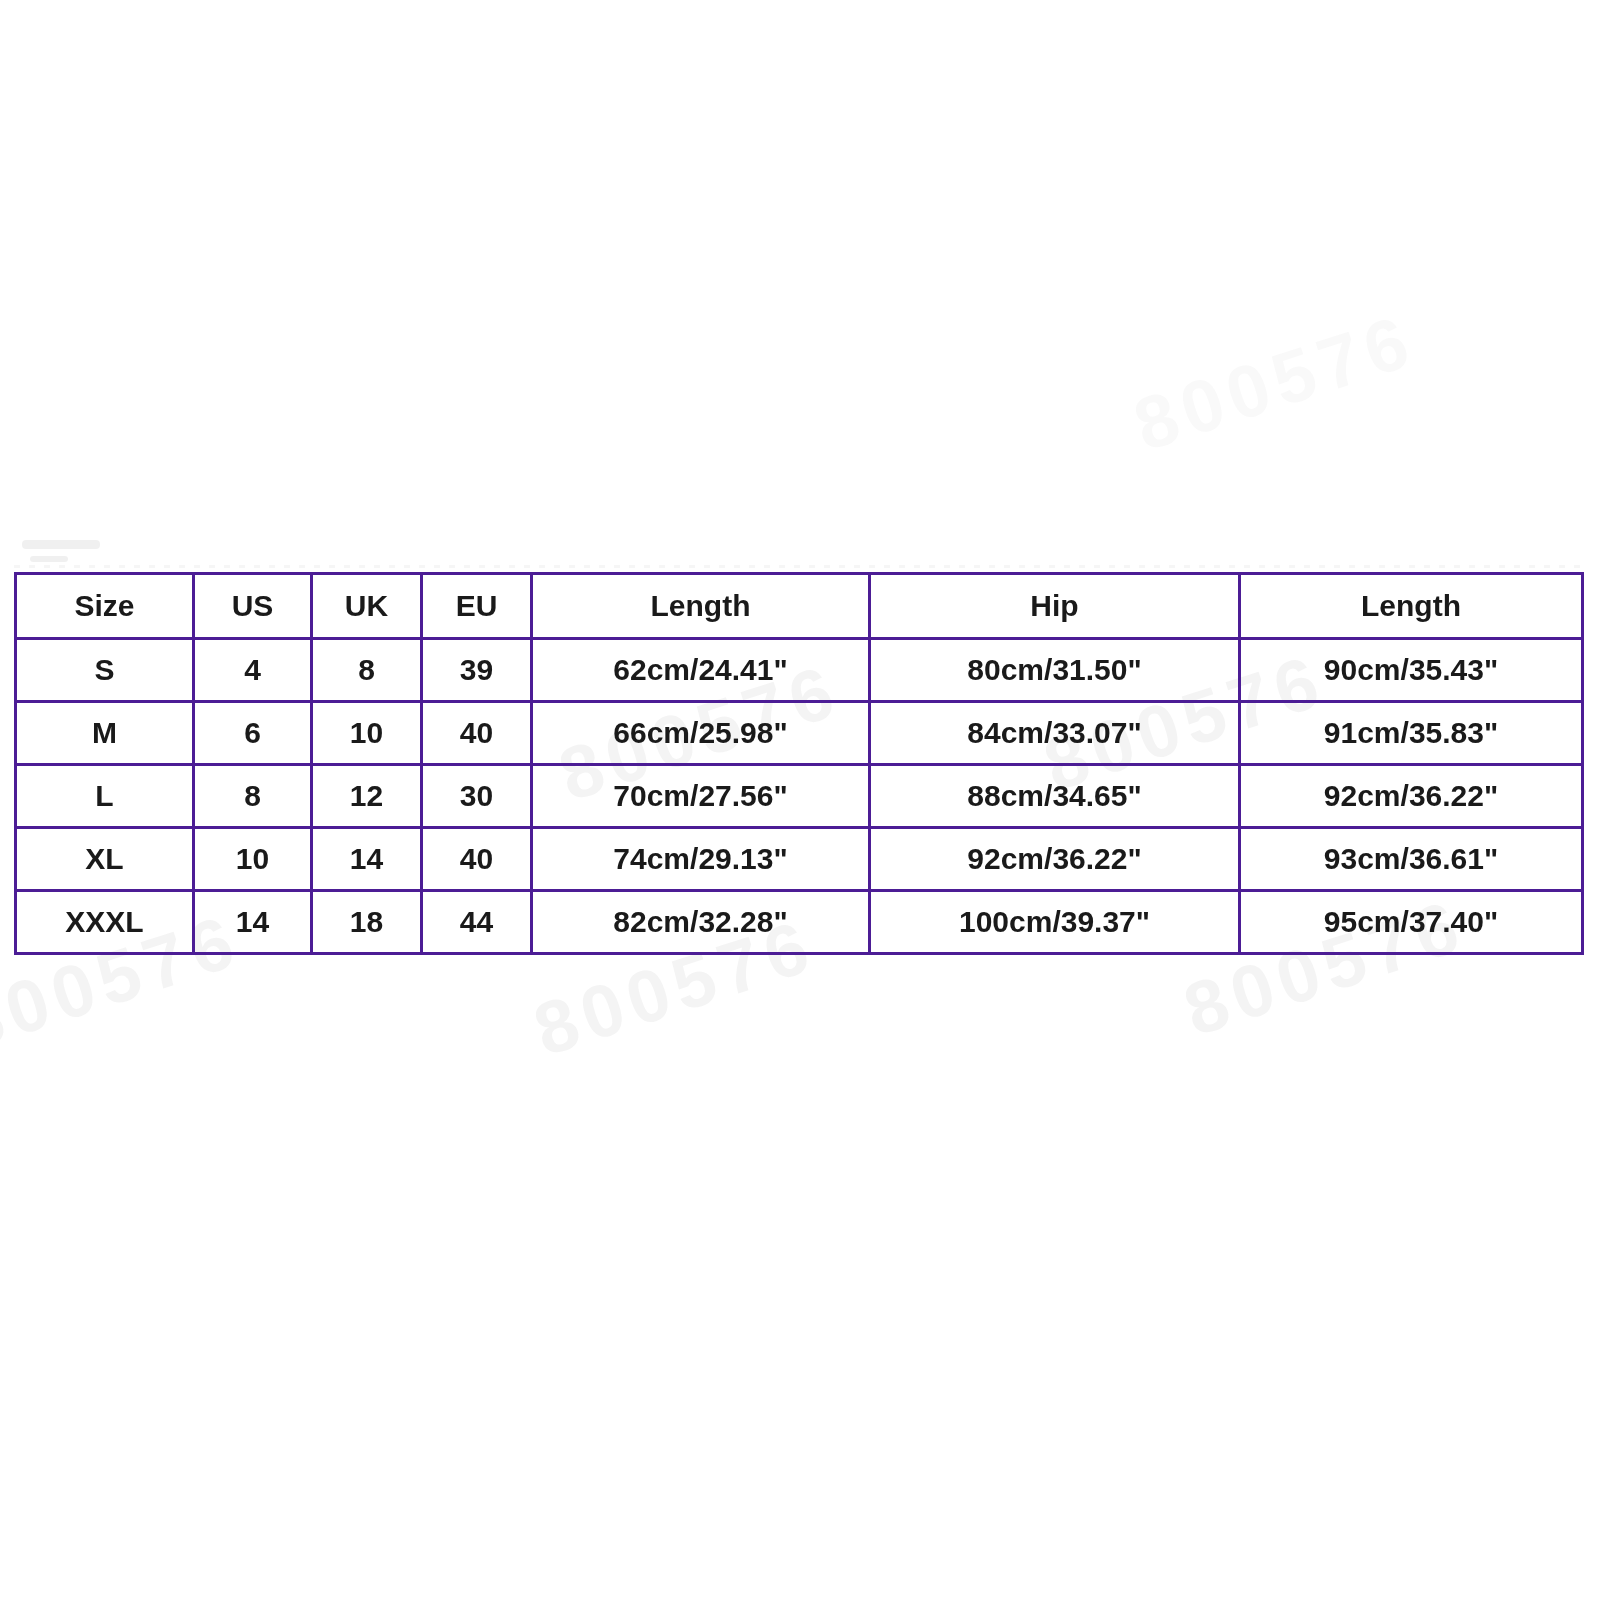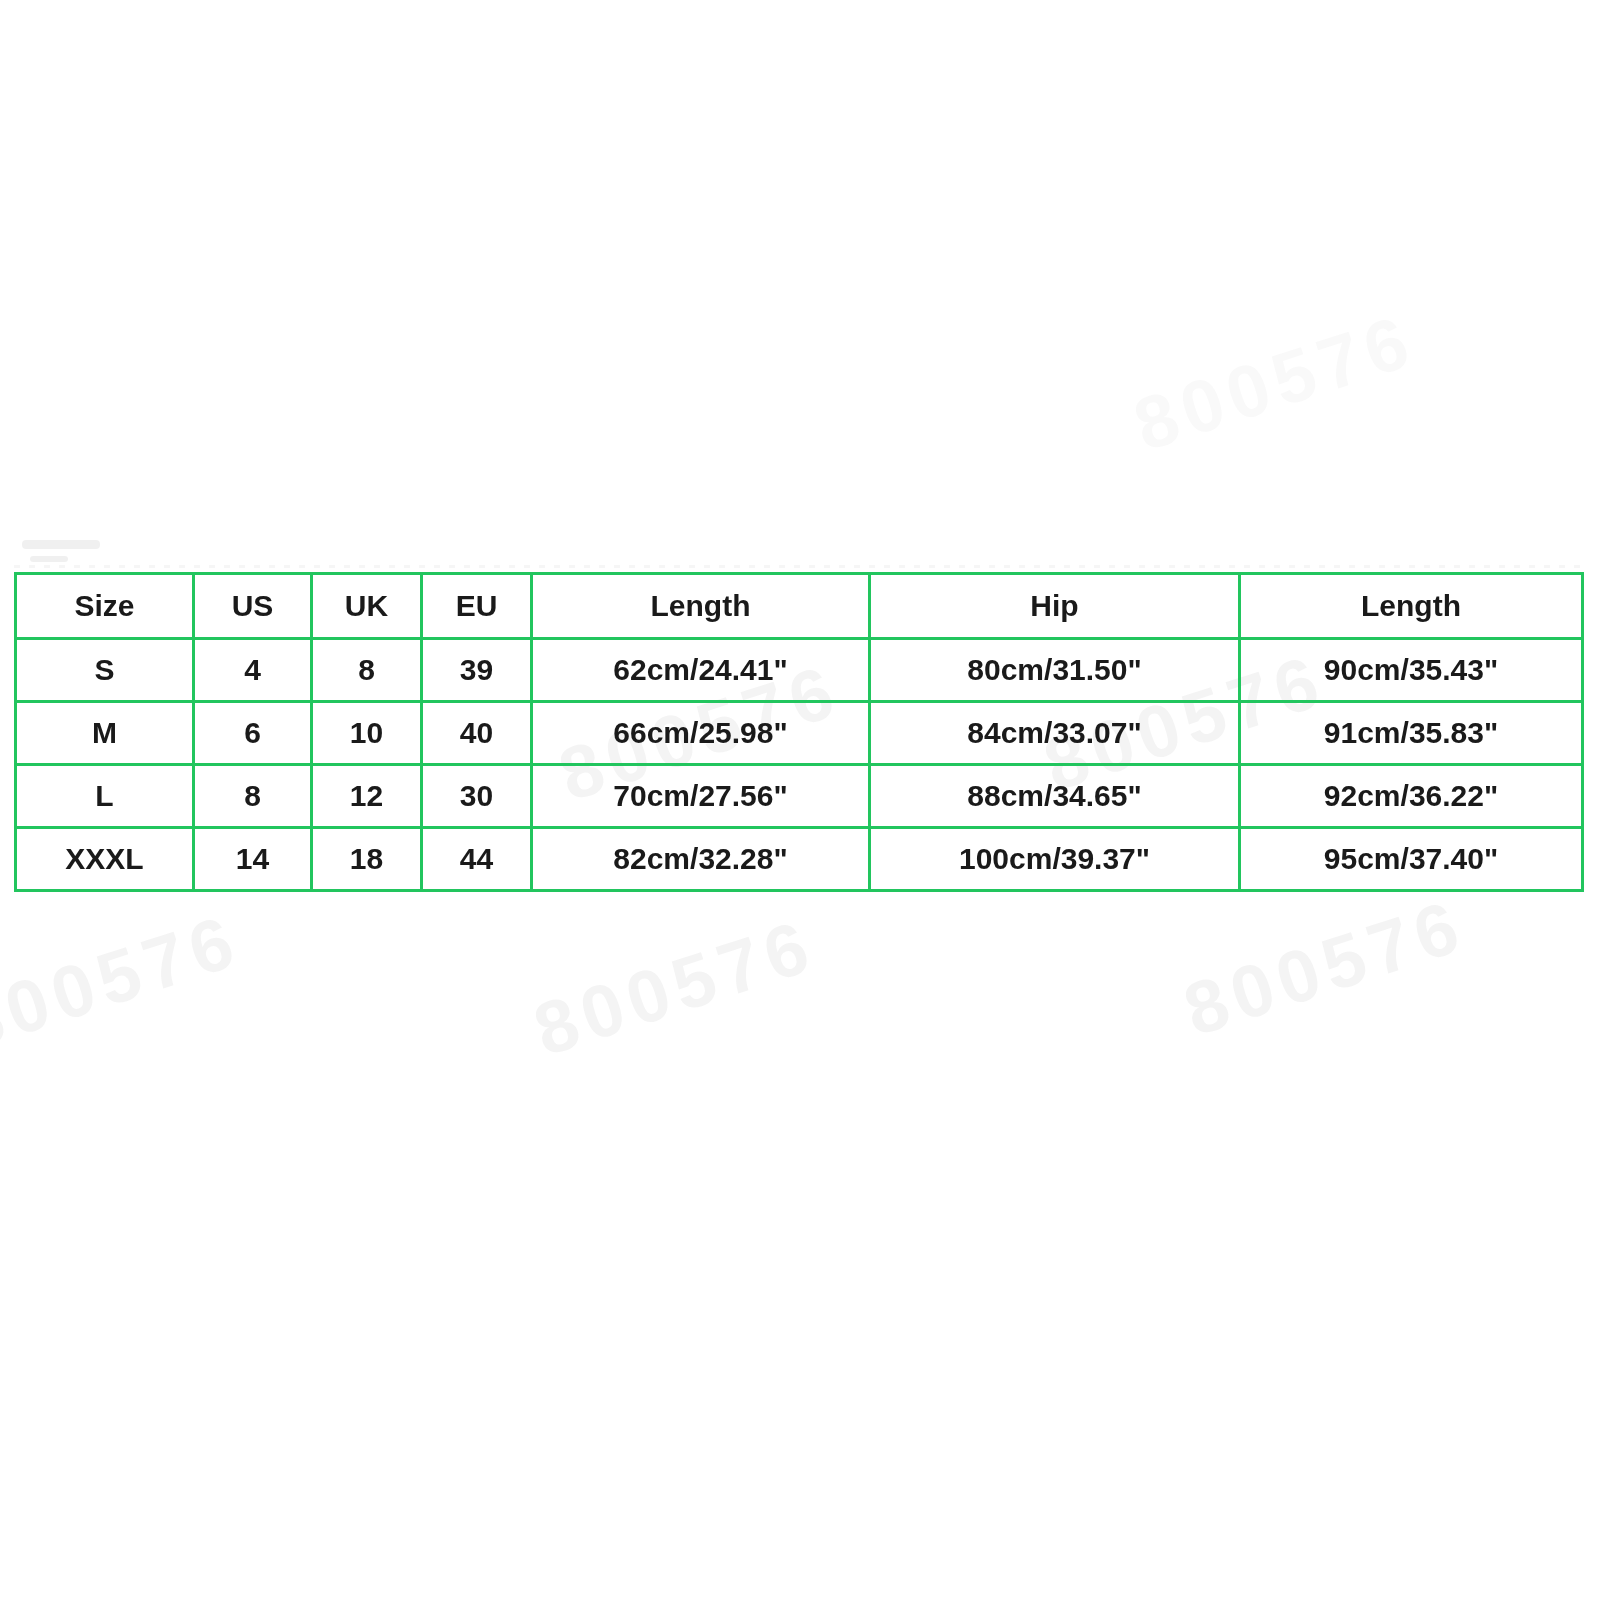--- a/index.html
+++ b/index.html
@@ -55,21 +55,21 @@
     left: 14px;
     top: 572px;
     width: 1567px;
     border-collapse: collapse;
     table-layout: fixed;
     z-index: 1;
     background: transparent;
   }
   table.size-chart th,
   table.size-chart td {
-    border: 3px solid #22c55e;
+    border: 3px solid #4c1d95;
     padding: 0;
     text-align: center;
     vertical-align: middle;
     font-weight: bold;
     font-size: 30px;
     color: #1a1a1a;
     background: transparent;
     overflow: hidden;
   }
   table.size-chart th { height: 62px; }
@@ -140,20 +140,29 @@
       <tr>
         <td>L</td>
         <td>8</td>
         <td>12</td>
         <td>30</td>
         <td>70cm/27.56"</td>
         <td>88cm/34.65"</td>
         <td>92cm/36.22"</td>
       </tr>
       <tr>
+        <td>XL</td>
+        <td>10</td>
+        <td>14</td>
+        <td>40</td>
+        <td>74cm/29.13"</td>
+        <td>92cm/36.22"</td>
+        <td>93cm/36.61"</td>
+      </tr>
+      <tr>
         <td>XXXL</td>
         <td>14</td>
         <td>18</td>
         <td>44</td>
         <td>82cm/32.28"</td>
         <td>100cm/39.37"</td>
         <td>95cm/37.40"</td>
       </tr>
     </tbody>
 </table>

